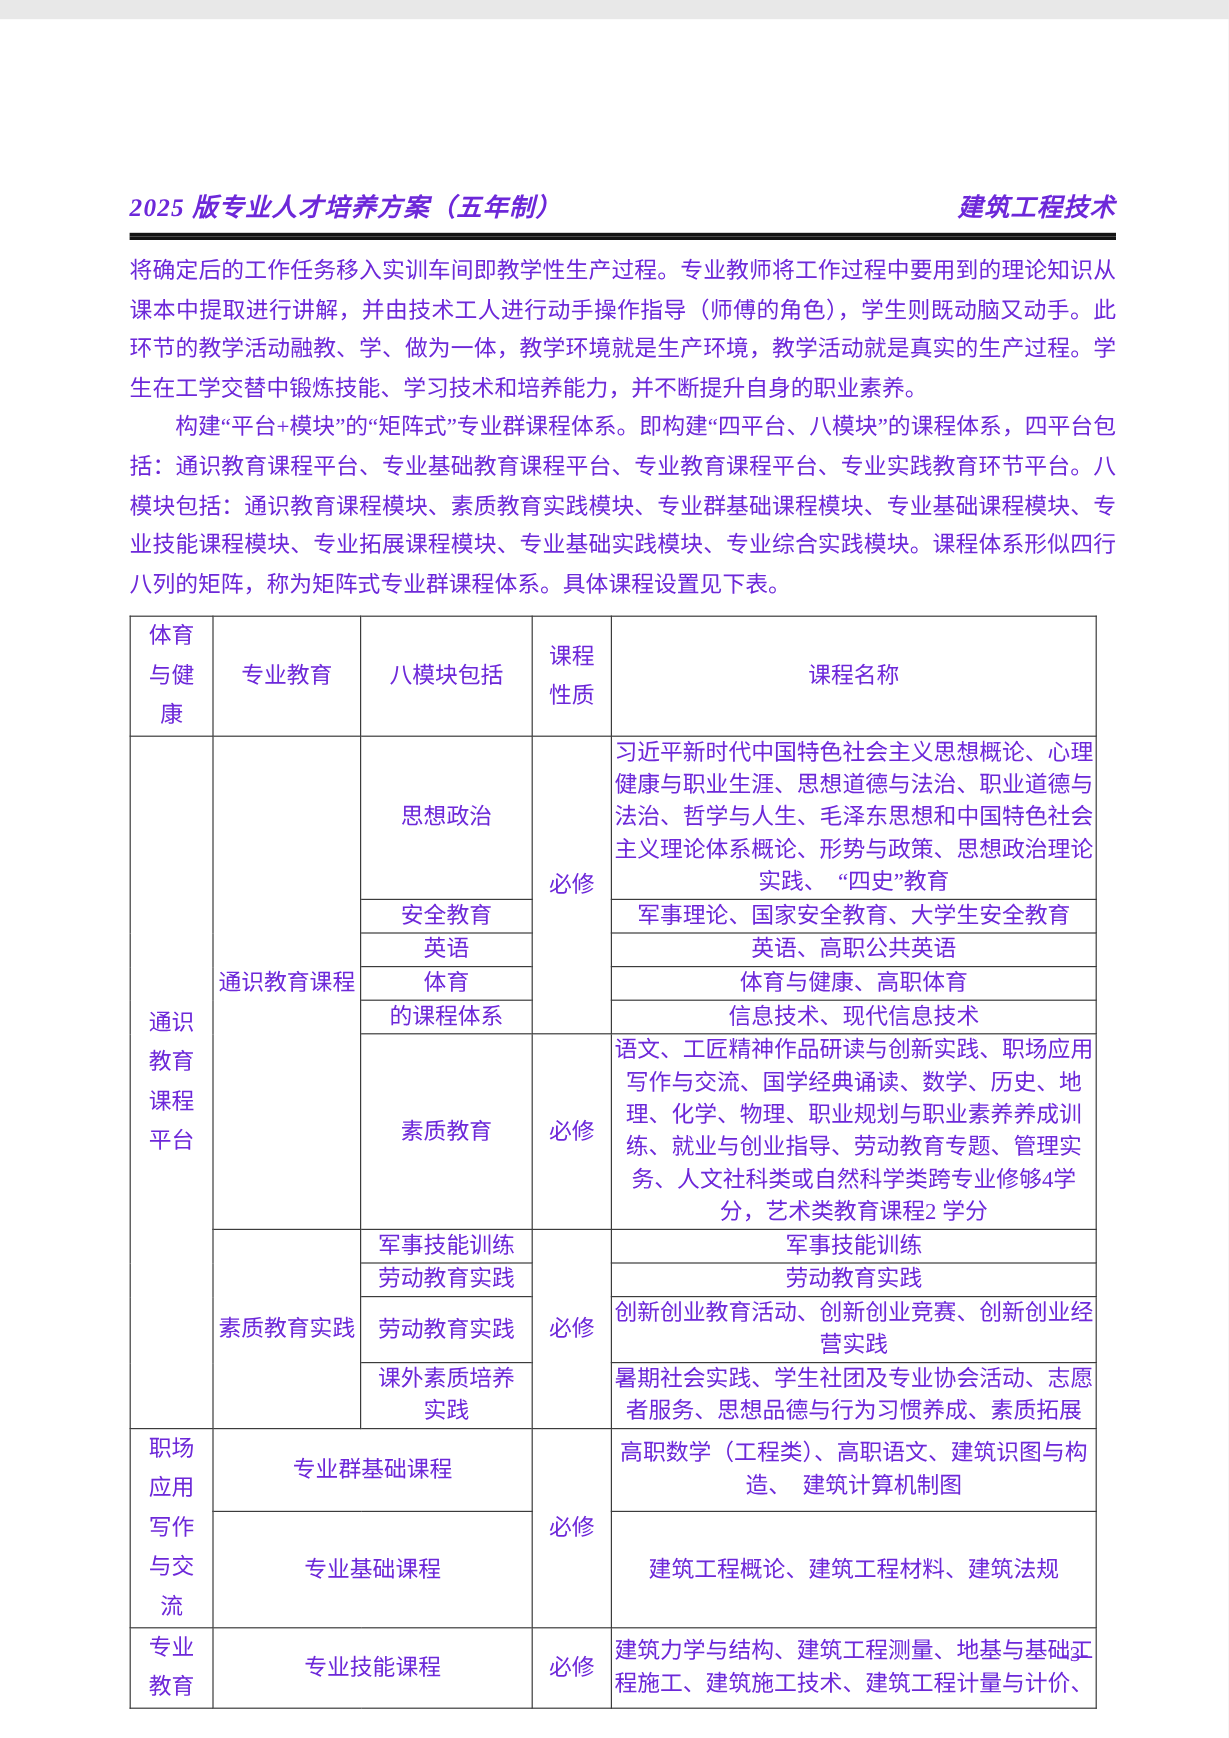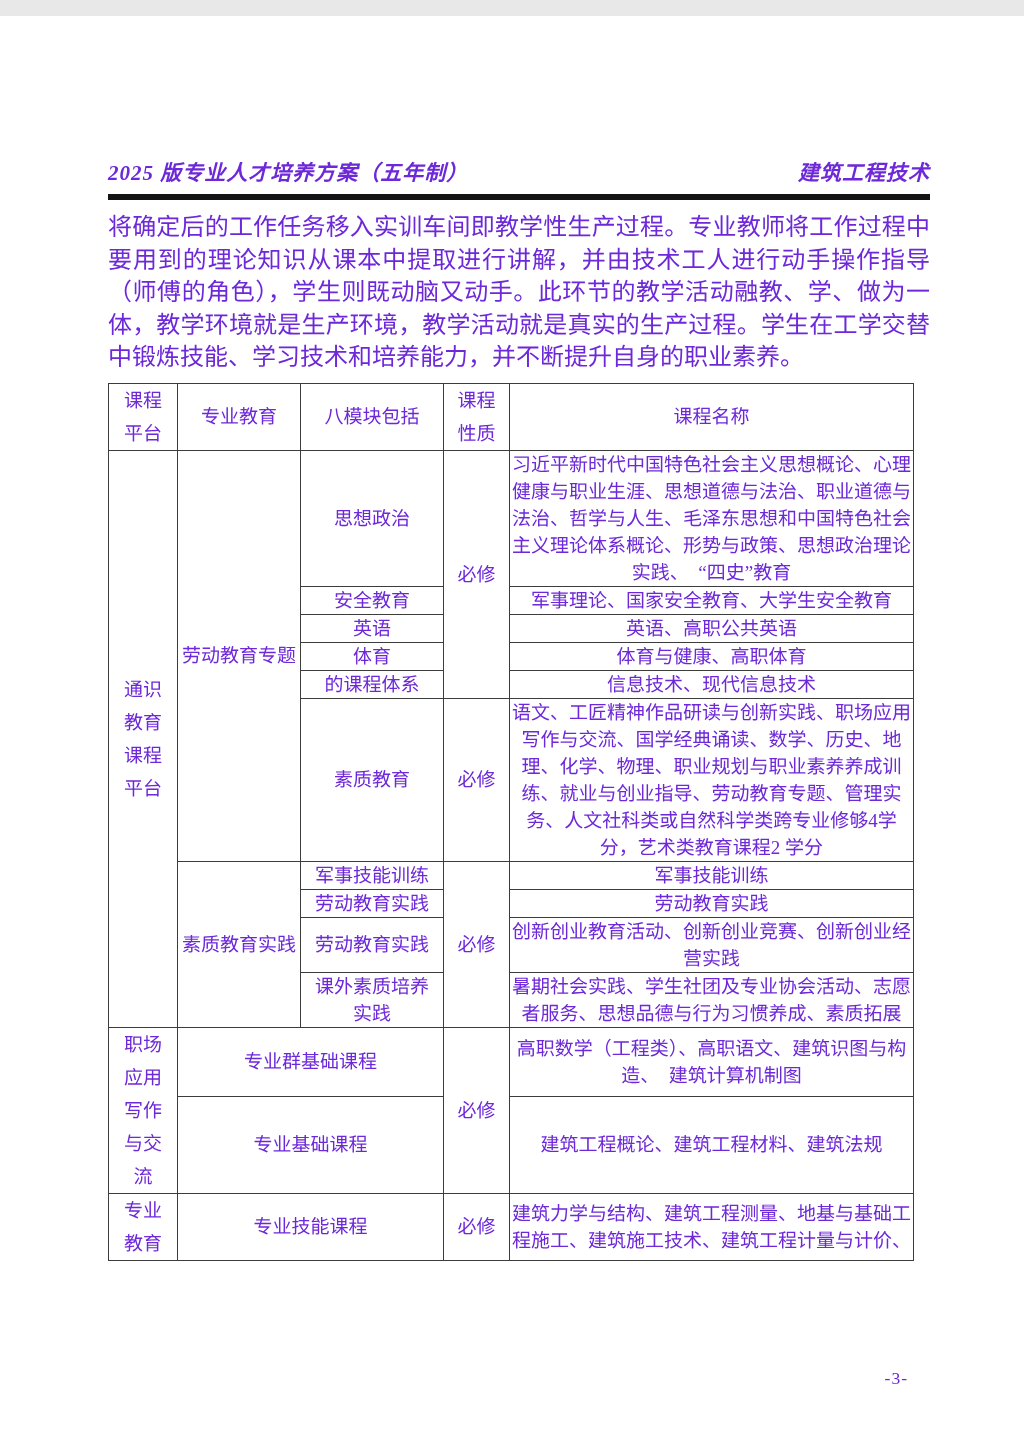--- a/index.html
+++ b/index.html
@@ -33,21 +33,21 @@
   }
   .double-rule {
     margin-top: 8px;
     height: 4px;
     border-top: 3px solid #141414;
     border-bottom: 3px solid #141414;
     width: 100%;
   }
   
   .para {
-    font-size: 24px;
+    font-size: 19px;
     line-height: 32.6px;
     text-align: justify;
     text-justify: inter-ideograph;
   }
   .para.first { margin-top: 11px; }
   .para.indent { text-indent: 2em; }
   .sec-heading {
     font-size: 19.5px;
     line-height: 32.6px;
     font-weight: bold;
@@ -113,41 +113,42 @@
 
     <div class="running-header">
       <span>2025 版专业人才培养方案（五年制）</span>
       <span>建筑工程技术</span>
     </div>
     <div class="double-rule"></div>
 
     <p class="para first">将确定后的工作任务移入实训车间即教学性生产过程。专业教师将工作过程中要用到的理论知识从课本中提取进行讲解，并由技术工人进行动手操作指导（师傅的角色），学生则既动脑又动手。此环节的教学活动融教、学、做为一体，教学环境就是生产环境，教学活动就是真实的生产过程。学生在工学交替中锻炼技能、学习技术和培养能力，并不断提升自身的职业素养。</p>
 
 
+    <p class="para indent">构建“平台+模块”的“矩阵式”专业群课程体系。即构建“四平台、八模块”的课程体系，四平台包括：通识教育课程平台、专业基础教育课程平台、专业教育课程平台、专业实践教育环节平台。八模块包括：通识教育课程模块、素质教育实践模块、专业群基础课程模块、专业基础课程模块、专业技能课程模块、专业拓展课程模块、专业基础实践模块、专业综合实践模块。课程体系形似四行八列的矩阵，称为矩阵式专业群课程体系。具体课程设置见下表。</p>
 
     <table class="curriculum">
       <colgroup>
         <col style="width:69px">
         <col style="width:123px">
         <col style="width:143px">
         <col style="width:66px">
         <col>
       </colgroup>
       <tbody>
         <tr class="h-head">
-          <th><span class="vstack">课程平台</span></th>
+          <th><span class="vstack">体育与健康</span></th>
           <th>专业教育</th>
           <th>八模块包括</th>
           <th><span class="vstack">课程性质</span></th>
           <th>课程名称</th>
         </tr>
 
         <tr class="h-r1">
           <td rowspan="10"><span class="vstack">通识教育课程平台</span></td>
-          <td rowspan="6">劳动教育专题</td>
+          <td rowspan="6">通识教育课程</td>
           <td>思想政治</td>
           <td rowspan="5">必修</td>
           <td class="name-cell">习近平新时代中国特色社会主义思想概论、心理健康与职业生涯、思想道德与法治、职业道德与法治、哲学与人生、毛泽东思想和中国特色社会主义理论体系概论、形势与政策、思想政治理论实践、　“四史”教育</td>
         </tr>
 
         <tr class="h-single">
           <td>安全教育</td>
           <td class="name-cell">军事理论、国家安全教育、大学生安全教育</td>
         </tr>
 

